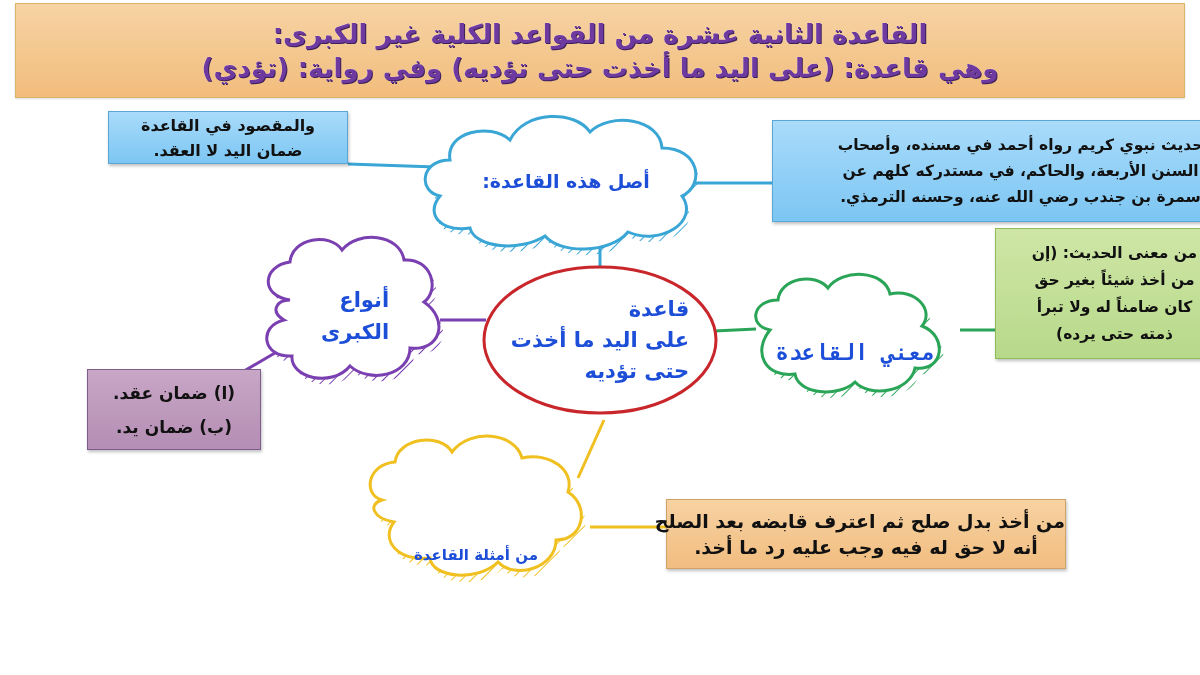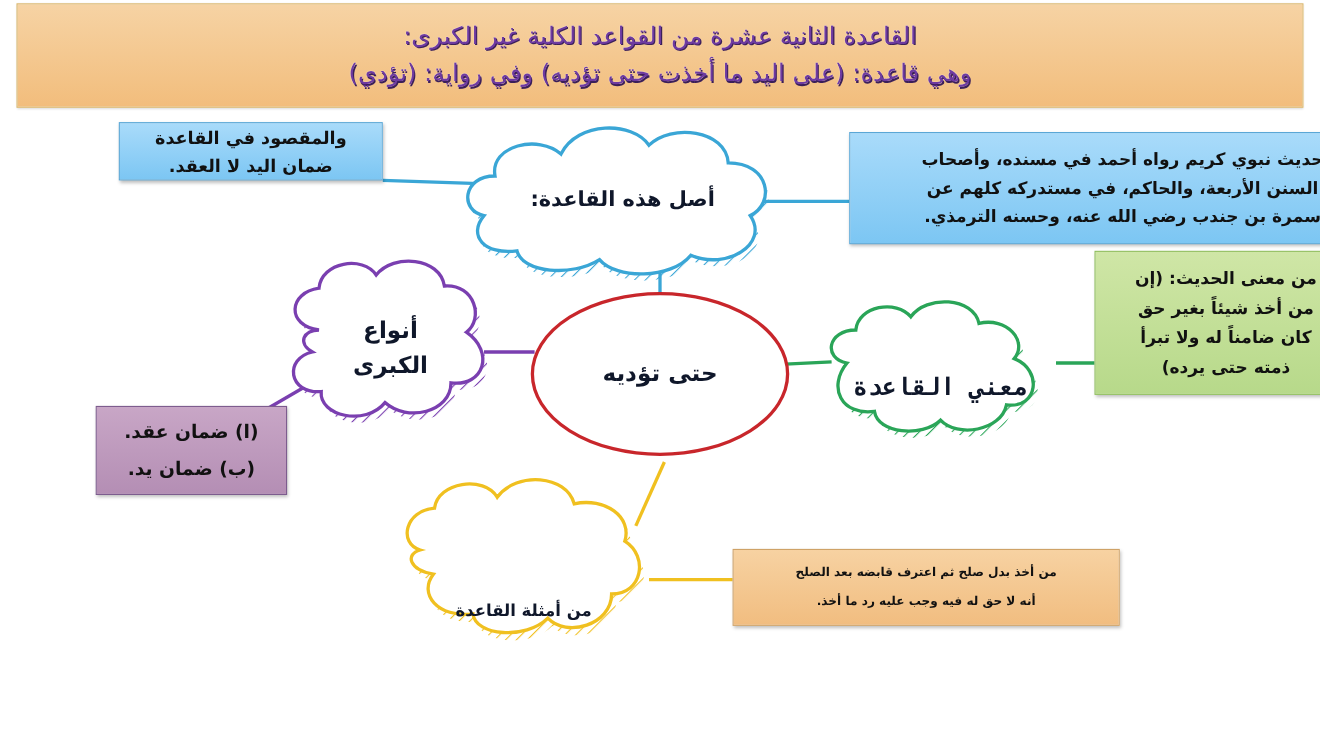--- a/index.html
+++ b/index.html
@@ -10,38 +10,38 @@
   }
   .title-banner {
     position:absolute; left:15px; top:3px; width:1170px; height:95px;
     background:linear-gradient(#f6d3a4, #f2bd7c);
     border:1px solid #d9b56a; box-shadow:0 1px 2px rgba(0,0,0,0.15);
     box-sizing:border-box;
     display:flex; flex-direction:column; align-items:center; justify-content:center;
     direction:rtl;
   }
   .title-line {
-    color:#6e3aa0; font-weight:normal; font-size:22px; line-height:34px;
+    color:#6e3aa0; font-weight:bold; font-size:26px; line-height:34px;
     text-shadow:1px 1px 0 #3b1f59, 0 0 1px #ffffff;
     white-space:nowrap;
   }
   svg.connectors { position:absolute; left:0; top:0; width:1200px; height:675px; }
   .box {
     position:absolute; box-sizing:border-box; direction:rtl;
     font-weight:bold; color:#111; text-align:center;
     box-shadow:1px 2px 3px rgba(0,0,0,0.25);
     display:flex; flex-direction:column; justify-content:center;
   }
   .box-blue { background:linear-gradient(#a9dbfa, #7cc6f3); border:1px solid #5aa7d6; }
   .box-green { background:linear-gradient(#cfe6a6, #b7d98a); border:1px solid #8ebd5a; }
   .box-purple { background:linear-gradient(#c8a6c6, #b48eb4); border:1px solid #7d5c8e; }
   .box-orange { background:linear-gradient(#f7d2a2, #f1bd80); border:1px solid #cfa267; }
   .box .line { white-space:nowrap; }
   .cloud-label {
-    position:absolute; direction:rtl; font-weight:bold; color:#0f172a; text-align:center;
+    position:absolute; direction:rtl; font-weight:bold; color:#1d4ed8; 
     white-space:nowrap; transform:translate(-50%,-50%);
   }
 </style>
 </head>
 <body>
 
 <div class="title-banner">
   <div class="title-line">القاعدة الثانية عشرة من القواعد الكلية غير الكبرى:</div>
   <div class="title-line">وهي قاعدة: (على اليد ما أخذت حتى تؤديه) وفي رواية: (تؤدي)</div>
 </div>
@@ -102,20 +102,22 @@
 <div class="cloud-label" style="left:355px; top:316px; font-size:21px; line-height:32px;">
   <div>أنواع</div>
   <div>الكبرى</div>
 </div>
 
 <div class="cloud-label" style="left:855px; top:353px; font-size:22px;font-family:Liberation Mono, monospace;">معني القاعدة</div>
 
 <div class="cloud-label" style="left:476px; top:518px; font-size:15px;margin-top:37px;">من أمثلة القاعدة</div>
 
 <div class="cloud-label" style="left:600px; top:340px; font-size:21px; line-height:31px;">
+  <div>قاعدة</div>
+  <div>على اليد ما أخذت</div>
   <div>حتى تؤديه</div>
 </div>
 
 <div class="box box-blue" style="left:108px; top:111px; width:240px; height:53px; font-size:16px; line-height:25px;">
   <div class="line">والمقصود في القاعدة</div>
   <div class="line">ضمان اليد لا العقد.</div>
 </div>
 
 <div class="box box-blue" style="left:772px; top:120px; width:497px; height:102px; font-size:15.5px; line-height:26px;">
   <div class="line">حديث نبوي كريم رواه أحمد في مسنده، وأصحاب</div>
@@ -128,16 +130,16 @@
   <div class="line">من أخذ شيئاً بغير حق</div>
   <div class="line">كان ضامناً له ولا تبرأ</div>
   <div class="line">ذمته حتى يرده)</div>
 </div>
 
 <div class="box box-purple" style="left:87px; top:369px; width:174px; height:81px; font-size:17px; line-height:34px;">
   <div class="line">(ا) ضمان عقد.</div>
   <div class="line">(ب) ضمان يد.</div>
 </div>
 
-<div class="box box-orange" style="left:666px; top:499px; width:352px; height:70px; font-size:11px; line-height:26px;">
+<div class="box box-orange" style="left:666px; top:499px; width:400px; height:70px; font-size:19px; line-height:26px;">
   <div class="line">من أخذ بدل صلح ثم اعترف قابضه بعد الصلح</div>
   <div class="line">أنه لا حق له فيه وجب عليه رد ما أخذ.</div>
 </div>
 
 </body></html>

